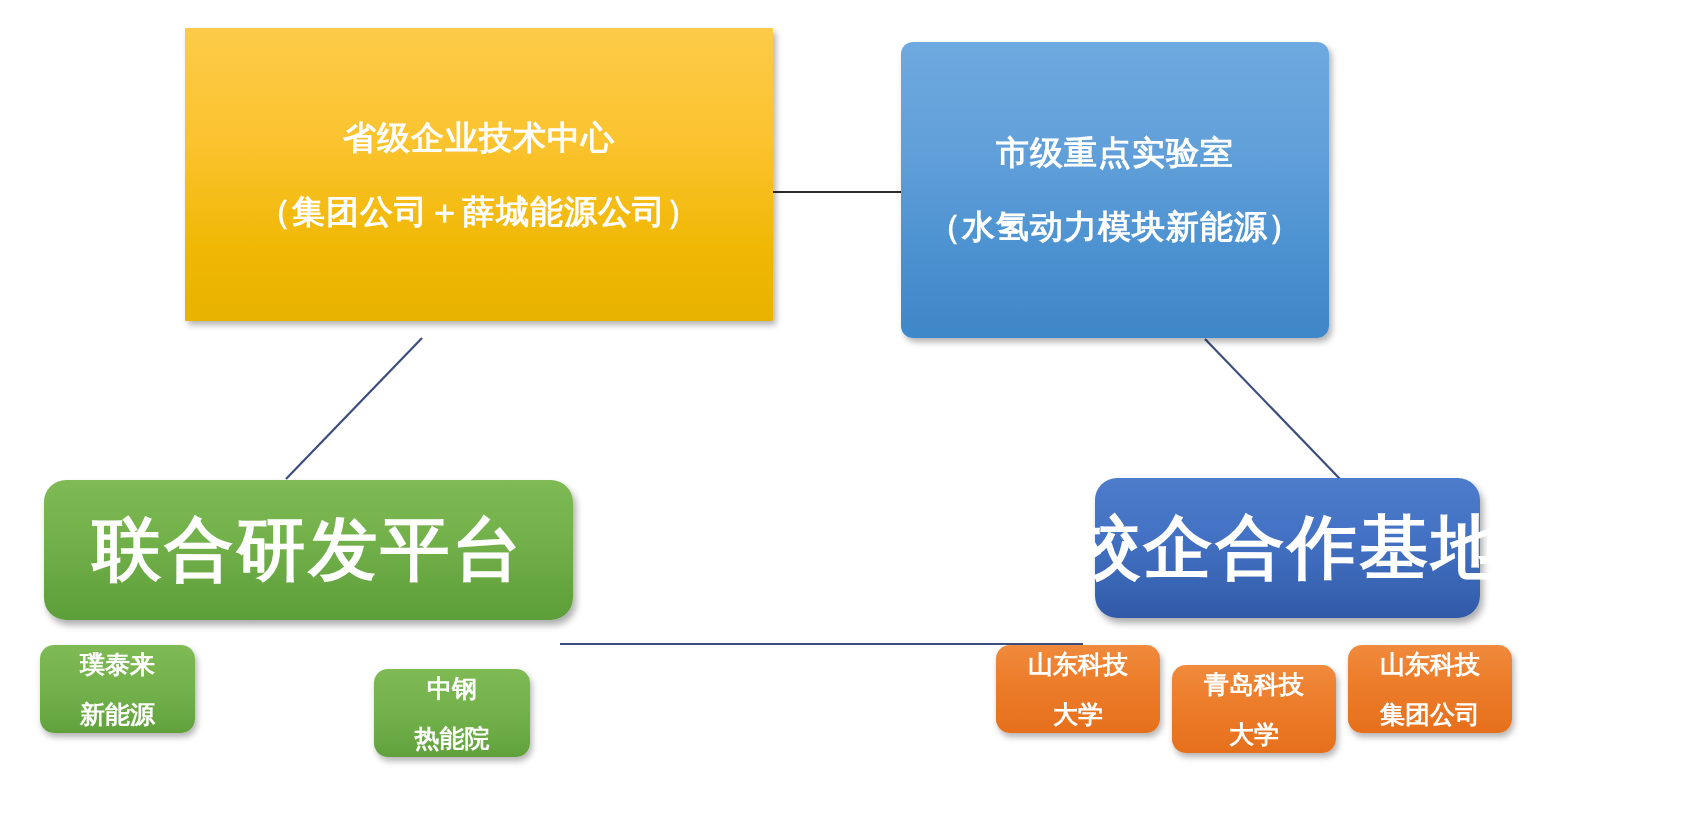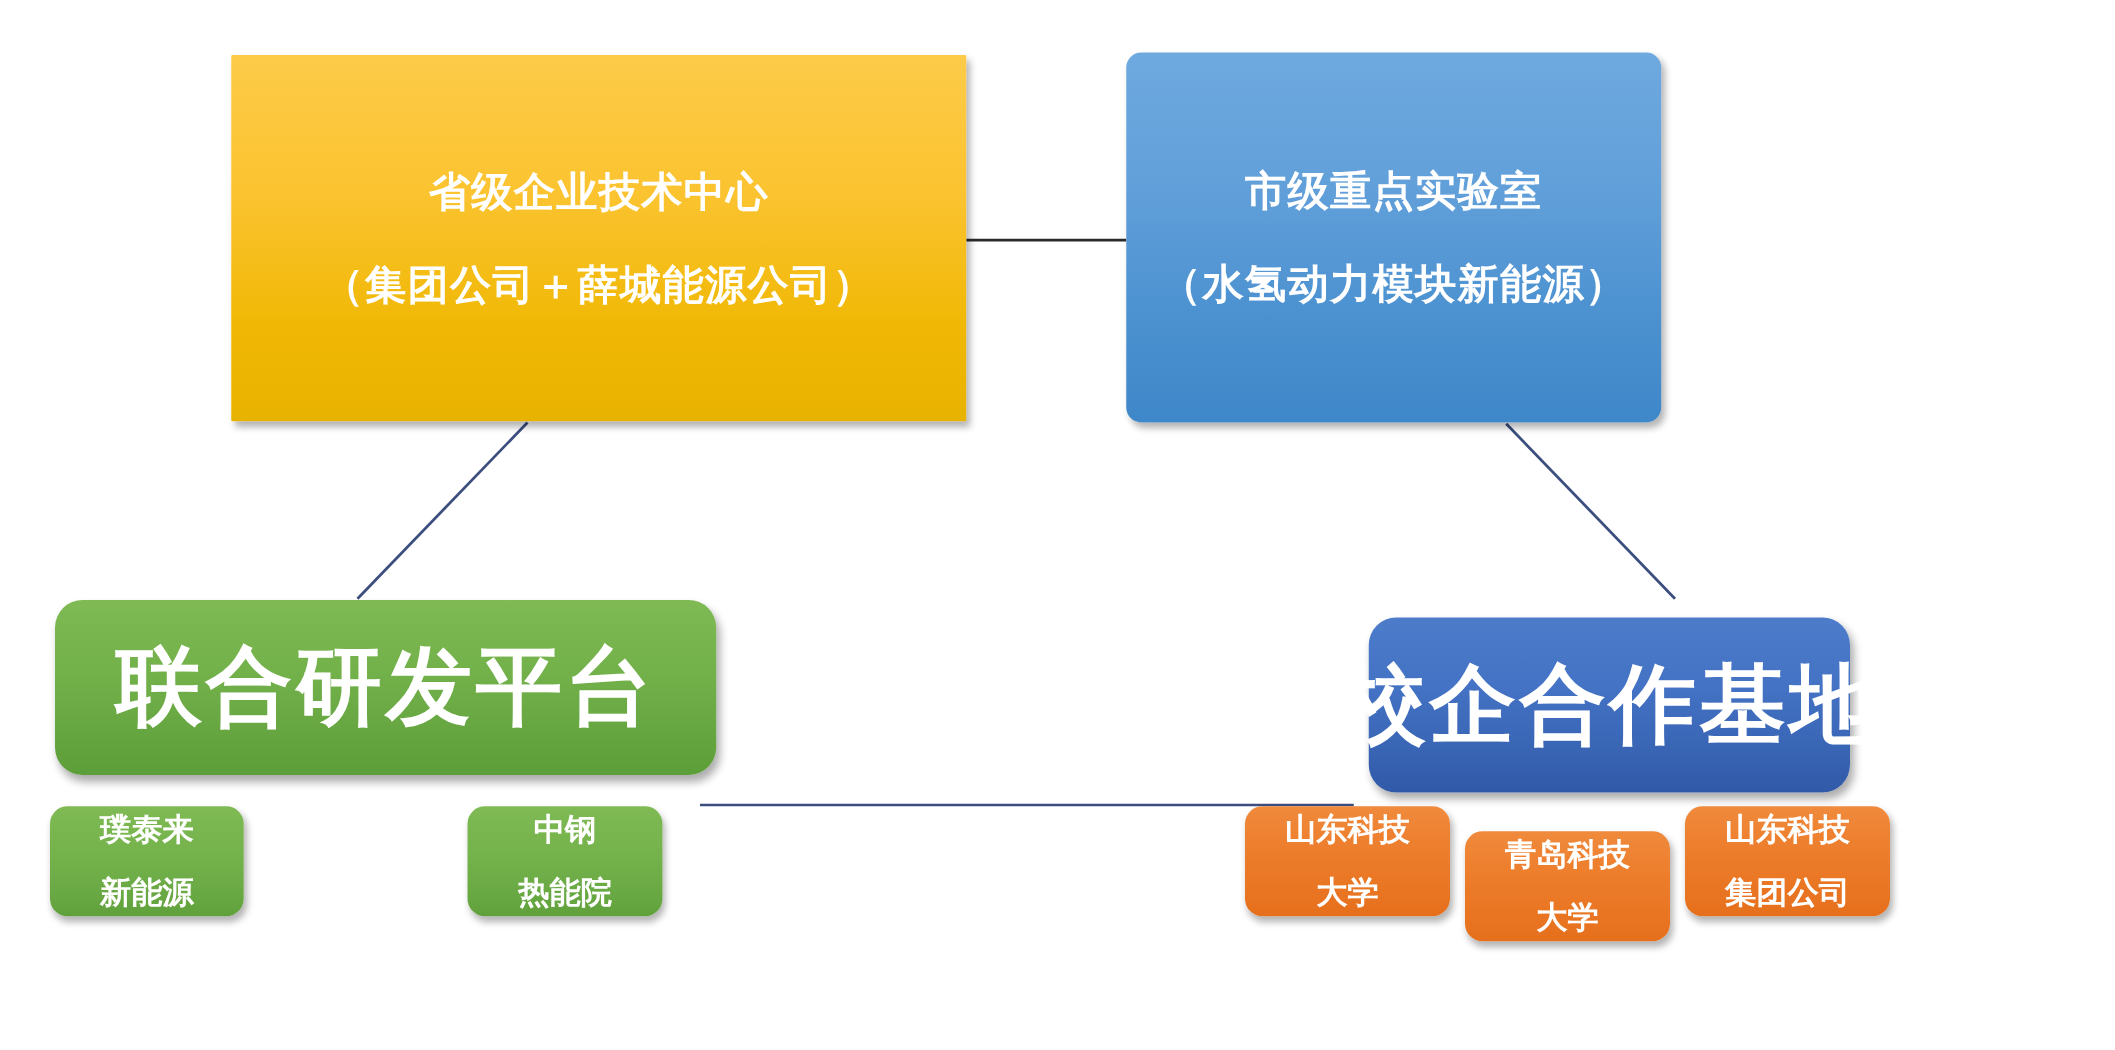--- a/index.html
+++ b/index.html
@@ -27,63 +27,63 @@
 
   
   .top-rect{
     box-shadow:3px 4px 6px rgba(0,0,0,0.30);
     border-radius:1px;
   }
   .top-rect .line{font-size:33px;line-height:1.15;letter-spacing:1px;}
   .top-rect .line.first{margin-bottom:36px;}
 
   #node-provincial-tech-center{
-    left:185px;top:44px;width:588px;height:293px;
+    left:185px;top:28px;width:588px;height:293px;
     background:linear-gradient(180deg,#FDCB49 0%,#FBC32F 38%,#F0B804 75%,#E8B200 100%);
   }
   #node-municipal-key-lab{
     left:901px;top:42px;width:428px;height:296px;
     background:linear-gradient(180deg,#6EA9DF 0%,#62A0DA 35%,#4B91D0 72%,#3E87C8 100%);
     border-radius:12px;
   }
 
   
   .mid-rect{
     border-radius:22px;
     box-shadow:3px 5px 7px rgba(0,0,0,0.33);
   }
   .mid-rect .line{font-size:69px;line-height:1.1;letter-spacing:3px;}
 
   #node-joint-rd-platform{
     left:44px;top:480px;width:529px;height:140px;
     background:linear-gradient(180deg,#7FBA54 0%,#73B14B 40%,#65A53F 78%,#5C9E39 100%);
   }
   #node-school-enterprise-base{
-    left:1095px;top:494px;width:385px;height:140px;
+    left:1095px;top:478px;width:385px;height:140px;
     background:linear-gradient(180deg,#4D7CCB 0%,#4472C4 40%,#3763B2 80%,#3159A8 100%);
   }
 
   
   .leaf{
     border-radius:14px;
     box-shadow:2px 4px 6px rgba(0,0,0,0.30);
     top:645px;height:88px;
   }
   .leaf .line{font-size:25px;line-height:1.12;}
   .leaf .line.first{margin-bottom:22px;}
   .leaf.green{
     background:linear-gradient(180deg,#7FBA54 0%,#74B24C 45%,#67A741 85%,#60A03B 100%);
   }
   .leaf.orange{
     background:linear-gradient(180deg,#F08A3C 0%,#EC7C2A 45%,#E87320 85%,#E56F1B 100%);
   }
 
   #leaf-putailai{left:40px;width:155px;}
   #leaf-academician-station{left:208px;width:155px;}
-  #leaf-sinosteel{left:374px;width:156px;}
+  #leaf-sinosteel{left:374px;width:156px;margin-top:24px;}
 
   #leaf-sdust{left:996px;width:164px;}
   #leaf-qust{left:1172px;width:164px;margin-top:20px;}
   #leaf-sdust-vocational{left:1348px;width:164px;}
 </style>
 </head>
 <body>
 
 <div id="canvas">
 

